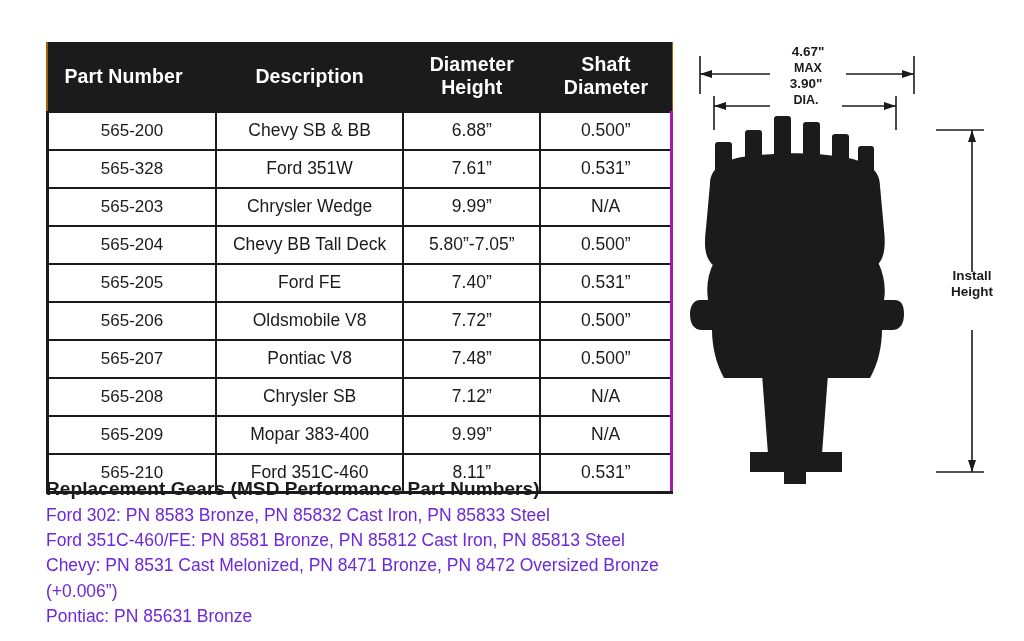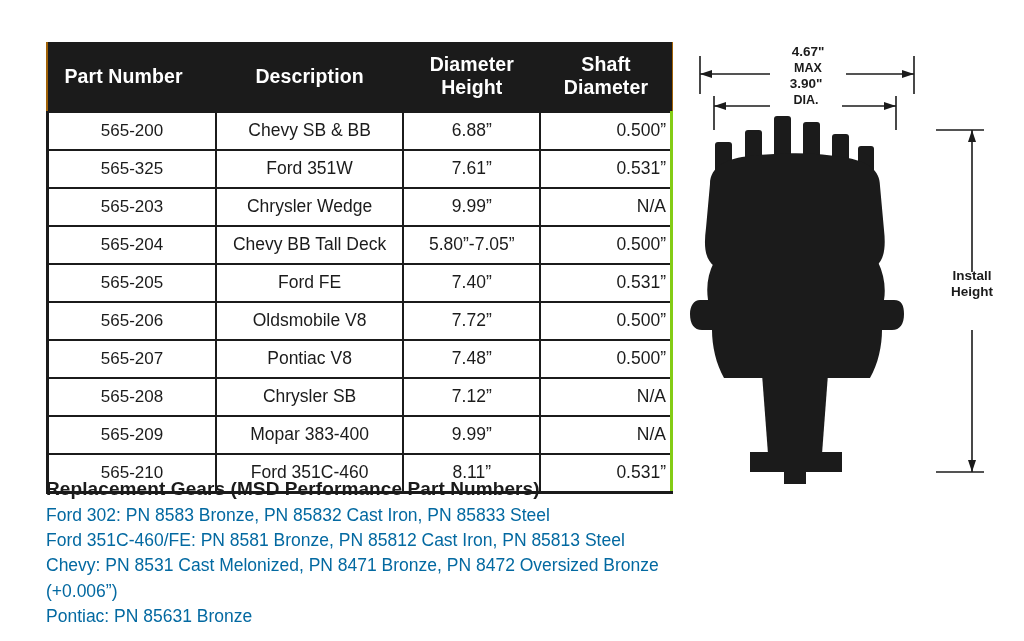--- a/index.html
+++ b/index.html
@@ -49,21 +49,21 @@
     text-align: center;
     padding: 7px 4px 8px 4px;
     background: #ffffff;
     color: #1b1b1b;
   }
   table.spec tbody td.cell-part {
     text-align: center;
     font-size: 17px;
   }
   table.spec tbody tr td:first-child { border-left: 3px solid #1b1b1b; }
-  table.spec tbody tr td:last-child { border-right: 3px solid #84cc16; text-align: right; }
+  table.spec tbody tr td:last-child { border-right: 3px solid #a21caf; }
   table.spec tbody tr:last-child td { border-bottom: 3px solid #1b1b1b; }
 
   col.c1 { width: 27.0%; }
   col.c2 { width: 30.0%; }
   col.c3 { width: 22.0%; }
   col.c4 { width: 21.0%; }
 
   
   .notes {
     position: absolute;
@@ -73,21 +73,21 @@
   }
   .notes-title {
     font-size: 19px;
     font-weight: bold;
     color: #1b1b1b;
     margin: 0 0 3px 0;
     letter-spacing: 0.1px;
   }
   .notes-line {
     font-size: 17.5px;
-    color: #0369a1;
+    color: #6d28d9;
     margin: 0;
     line-height: 1.44;
   }
 
   
   .diagram {
     position: absolute;
     left: 688px;
     top: 34px;
     width: 320px;
@@ -133,21 +133,21 @@
       </tr>
     </thead>
     <tbody>
       <tr>
         <td class="cell-part">565-200</td>
         <td>Chevy SB &amp; BB</td>
         <td>6.88”</td>
         <td>0.500”</td>
       </tr>
       <tr>
-        <td class="cell-part">565-325</td>
+        <td class="cell-part">565-328</td>
         <td>Ford 351W</td>
         <td>7.61”</td>
         <td>0.531”</td>
       </tr>
       <tr>
         <td class="cell-part">565-203</td>
         <td>Chrysler Wedge</td>
         <td>9.99”</td>
         <td>N/A</td>
       </tr>

